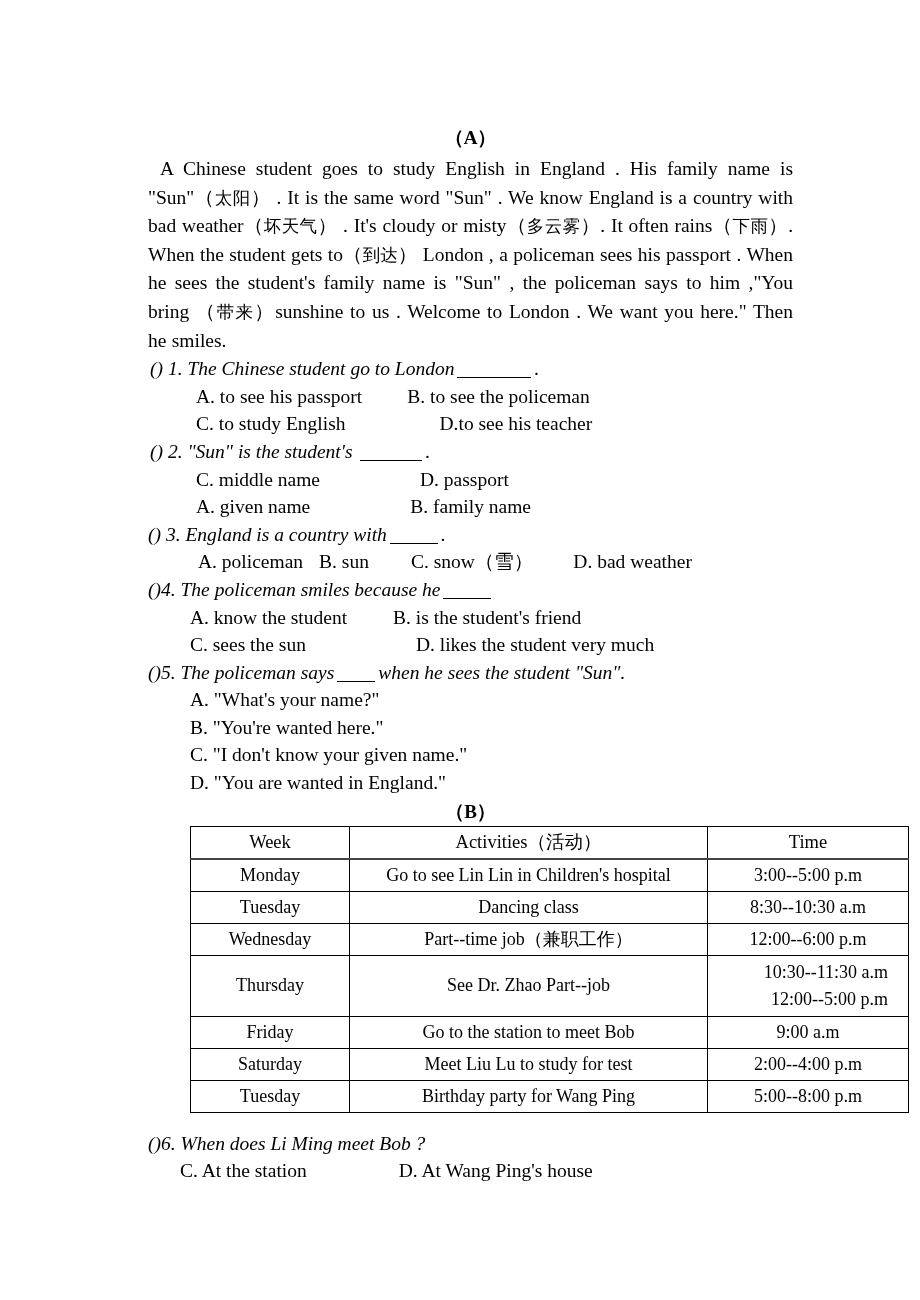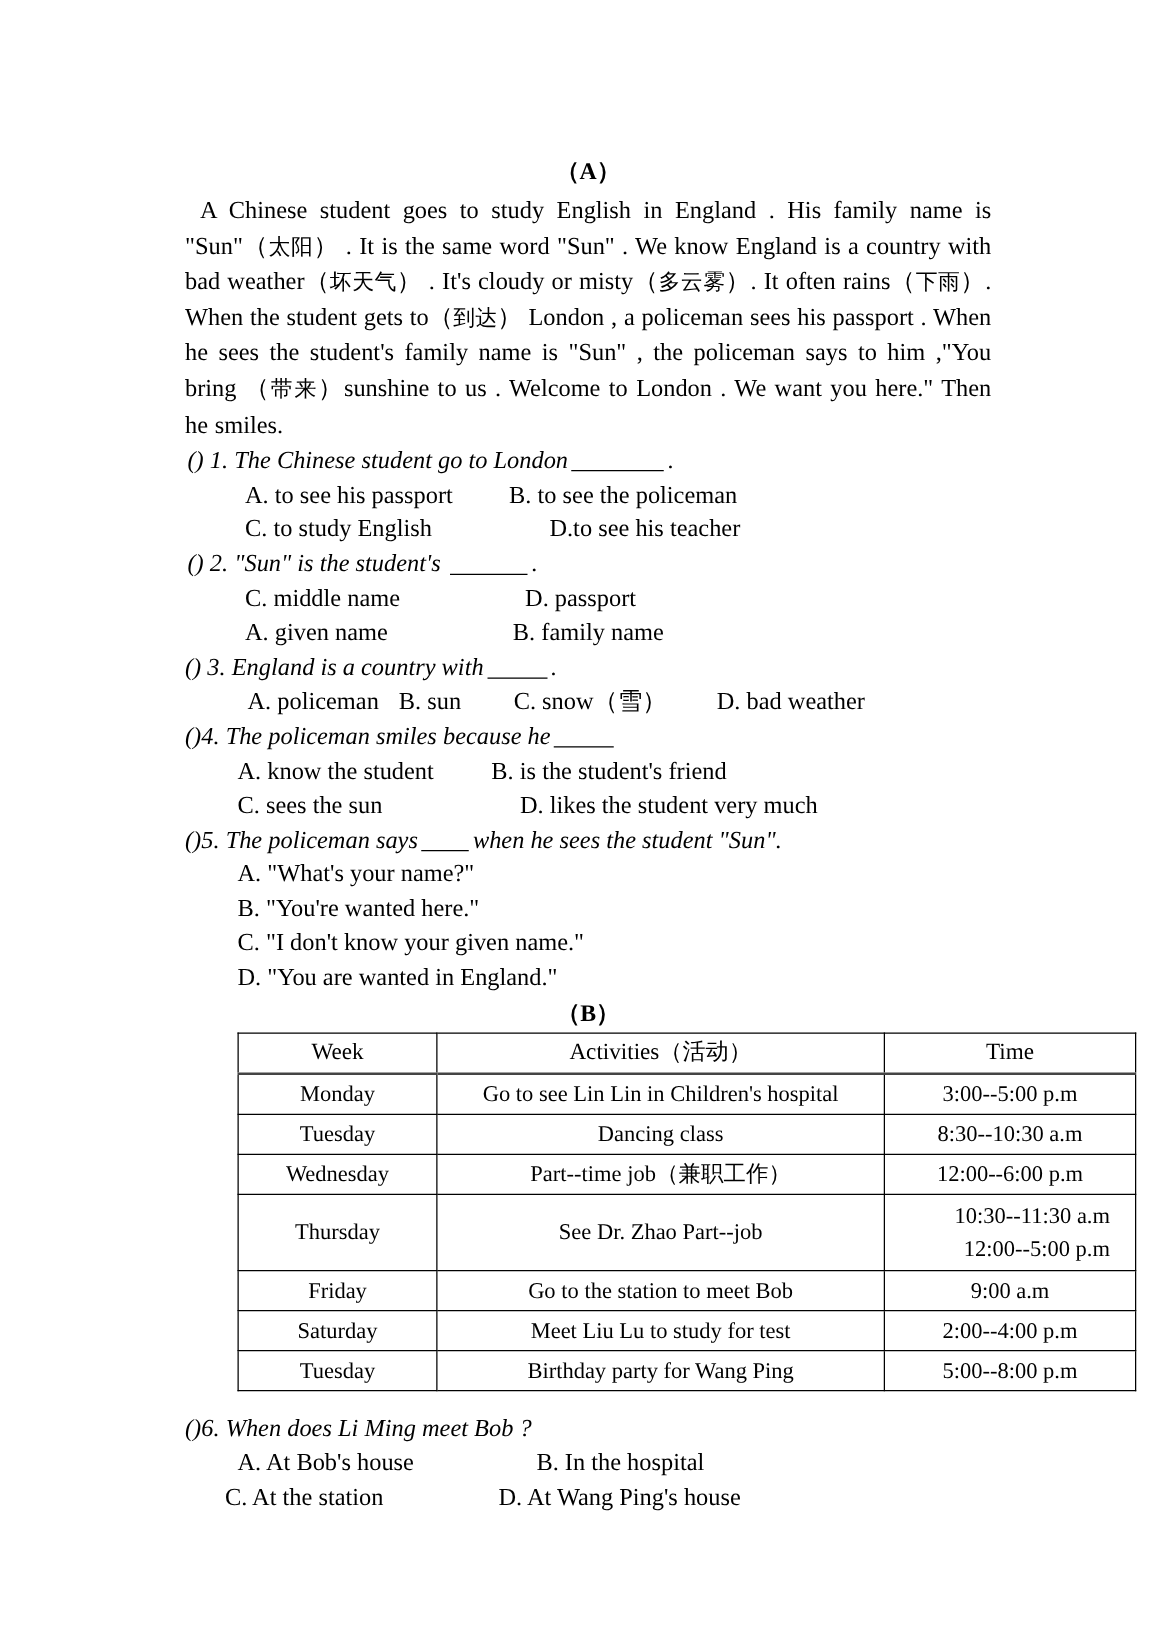--- a/index.html
+++ b/index.html
@@ -205,17 +205,16 @@
             <td class="c1">Tuesday</td>
             <td class="c2">Birthday party for Wang Ping</td>
             <td class="c3">5:00--8:00 p.m</td>
           </tr>
         </tbody>
       </table>
     </div>
 
     <p class="q q-stem-tight" style="margin-top:17px"><span>()</span><span>6.</span>
       <span>When does Li Ming meet Bob ?</span></p>
-    <p class="opts"><span style="display:inline-block;padding-left:42px">A. At Bob's house</span><span style="display:inline-block;padding-left:98px">B. In the hospital</span></p>
     <p class="opts"><span style="display:inline-block;padding-left:32px">C. At the station</span><span style="display:inline-block;padding-left:92px">D. At Wang Ping's house</span></p>
 
   </div>
 </div>
 
 </body></html>

